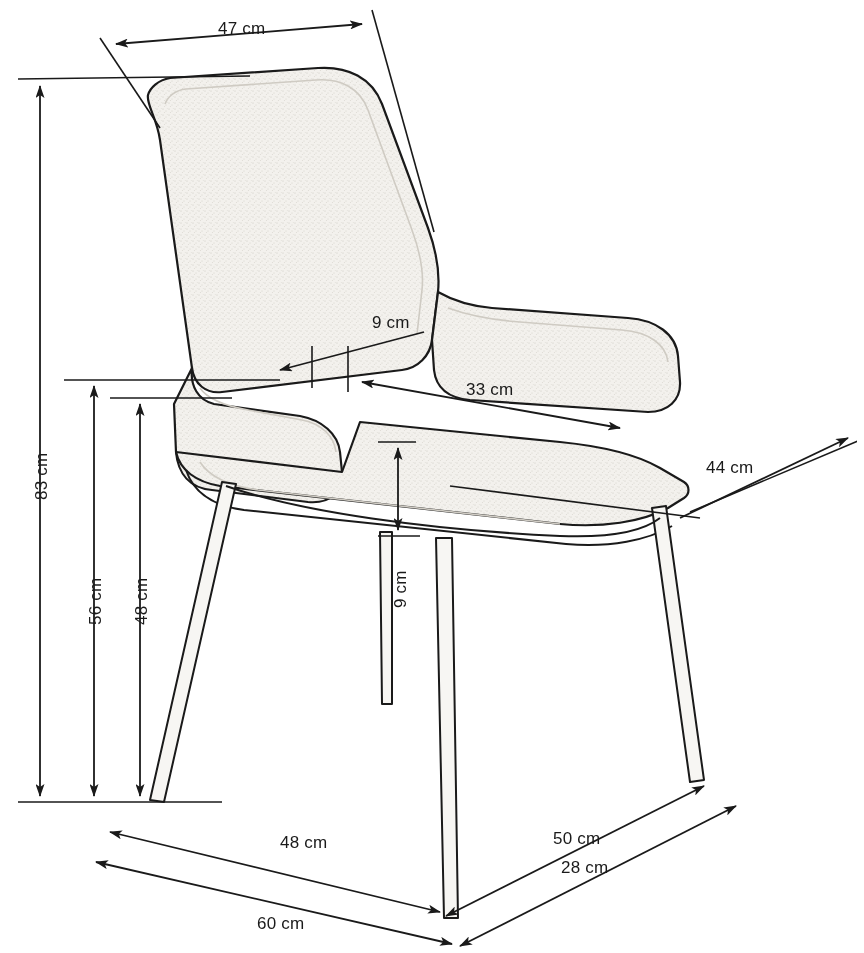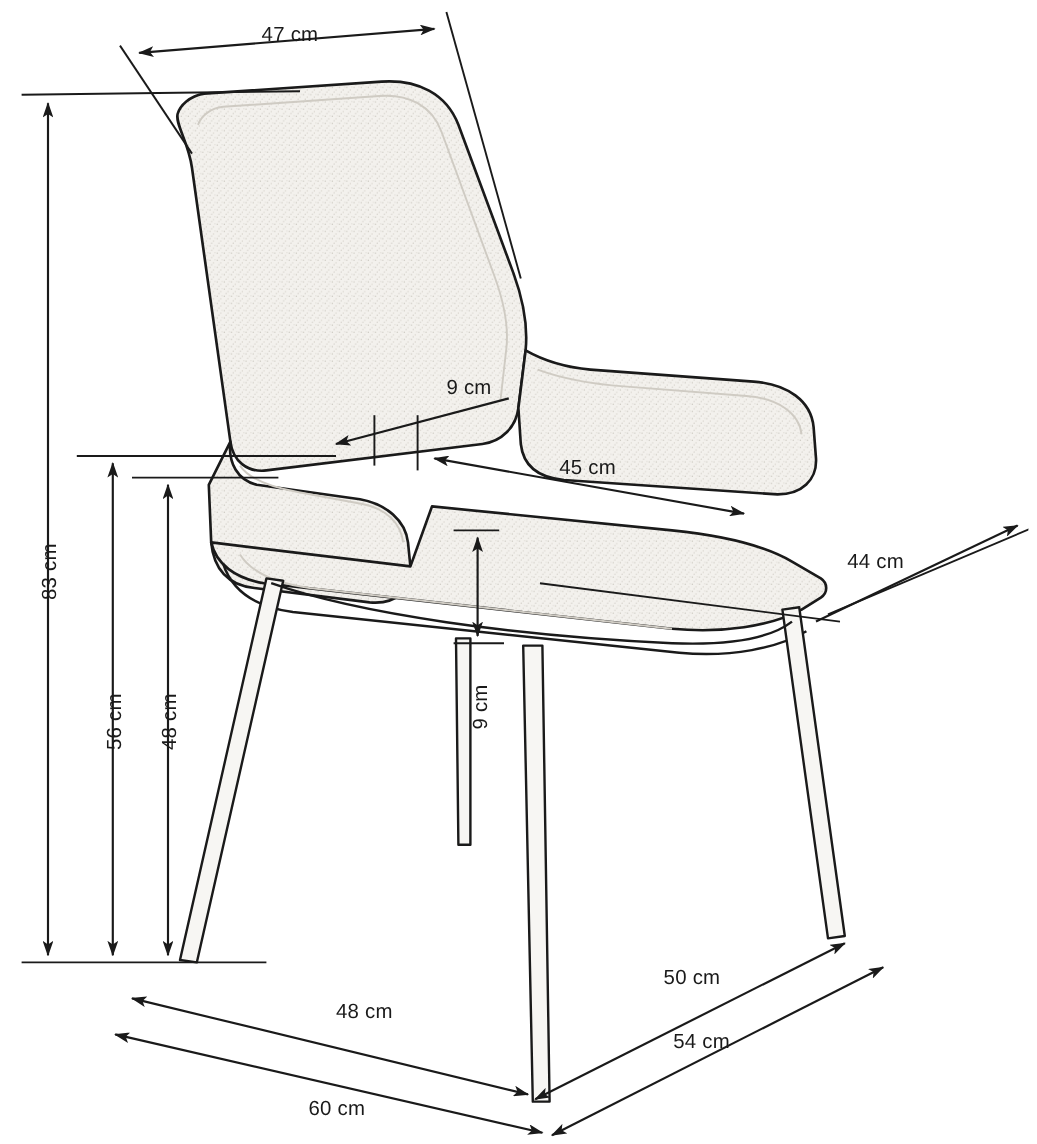--- a/index.html
+++ b/index.html
@@ -139,27 +139,27 @@
   <div class="dim-label" style="left:218px; top:19px;">47 cm</div>
 
   <div class="dim-label vert" style="left:32px; top:500px;">83 cm</div>
 
   <div class="dim-label vert" style="left:86px; top:625px;">56 cm</div>
 
   <div class="dim-label vert" style="left:132px; top:625px;">48 cm</div>
 
   <div class="dim-label" style="left:372px; top:313px;">9 cm</div>
 
-  <div class="dim-label" style="left:466px; top:380px;">45 cm</div>
+  <div class="dim-label" style="left:466px; top:380px;">33 cm</div>
 
   <div class="dim-label" style="left:706px; top:458px;text-align:center;">44 cm</div>
 
   <div class="dim-label vert" style="left:391px; top:608px;">9 cm</div>
 
   <div class="dim-label" style="left:280px; top:833px;">48 cm</div>
 
   <div class="dim-label" style="left:257px; top:914px;">60 cm</div>
 
-  <div class="dim-label" style="left:553px; top:805px;">50 cm</div>
+  <div class="dim-label" style="left:553px; top:829px;">50 cm</div>
 
-  <div class="dim-label" style="left:561px; top:858px;">54 cm</div>
+  <div class="dim-label" style="left:561px; top:858px;">28 cm</div>
 
 </div>
 
 </body></html>

